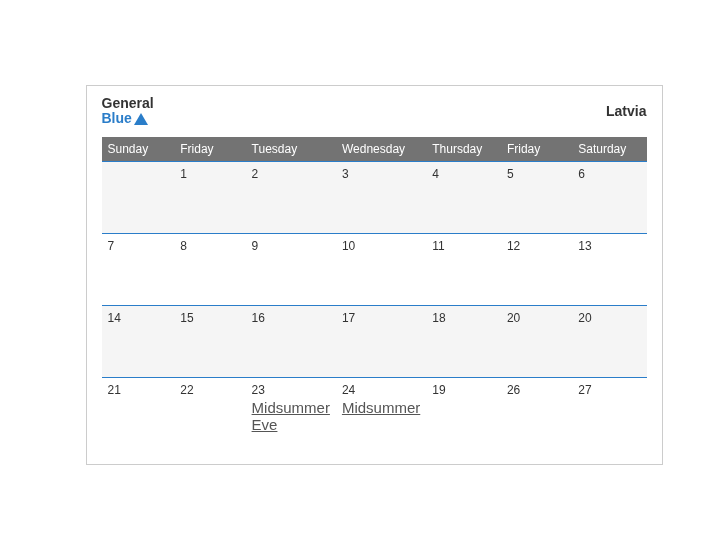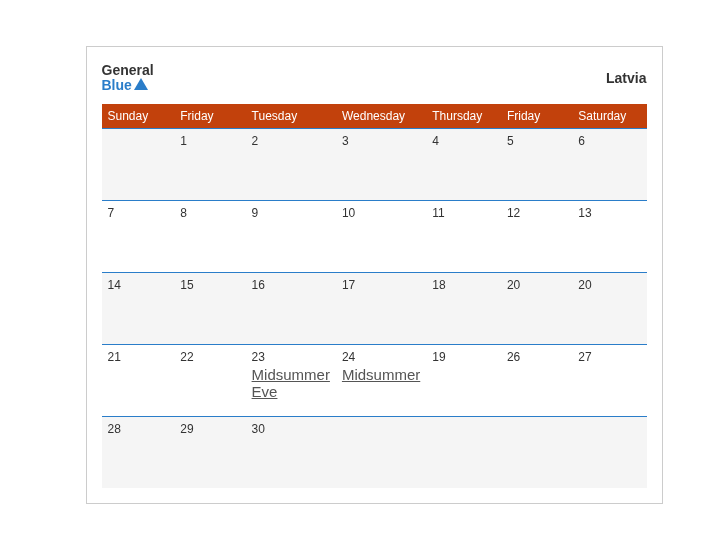--- a/index.html
+++ b/index.html
@@ -9,21 +9,21 @@
       width: 712px;
       height: 550px;
       display: flex;
       align-items: center;
       justify-content: center;
     }
     .calendar-container {
       width: 577px;
       background: #fff;
       border: 1px solid #ccc;
-      padding: 16px 15px 15px 15px;
+      padding: 10px 15px 15px 15px;
       margin-left: 36px;
     }
     .calendar-header {
       display: flex;
       align-items: center;
       justify-content: space-between;
       margin-bottom: 10px;
       position: relative;
     }
     .logo {
@@ -36,20 +36,21 @@
       font-weight: bold;
       color: #333;
     }
     .logo-blue {
       font-size: 14px;
       font-weight: bold;
       color: #2a7dc9;
     }
     .logo-line {
       display: flex;
+      align-items: center;
       gap: 2px;
     }
     .logo-triangle {
       width: 0;
       height: 0;
       border-left: 7px solid transparent;
       border-right: 7px solid transparent;
       border-bottom: 12px solid #2a7dc9;
       display: inline-block;
     }
@@ -64,21 +65,21 @@
     .calendar-region {
       font-size: 14px;
       color: #333;
       font-weight: bold;
     }
     .calendar-grid {
       width: 100%;
       border-collapse: collapse;
     }
     .calendar-grid th {
-      background: #c2410c;
+      background: #737373;
       color: #fff;
       font-size: 12px;
       font-weight: normal;
       padding: 5px 6px;
       text-align: left;
       border: none;
     }
     .calendar-grid td {
       border-top: 1.5px solid #2a7dc9;
       vertical-align: top;
@@ -221,30 +222,15 @@
           <td>
             <span class="day-number">19</span>
           </td>
           <td>
             <span class="day-number">26</span>
           </td>
           <td>
             <span class="day-number">27</span>
           </td>
         </tr>
-        <tr>
-          <td>
-            <span class="day-number">28</span>
-          </td>
-          <td>
-            <span class="day-number">29</span>
-          </td>
-          <td>
-            <span class="day-number">30</span>
-          </td>
-          <td></td>
-          <td></td>
-          <td></td>
-          <td></td>
-        </tr>
       </tbody>
   </table>
 </div>
 
 </body></html>

